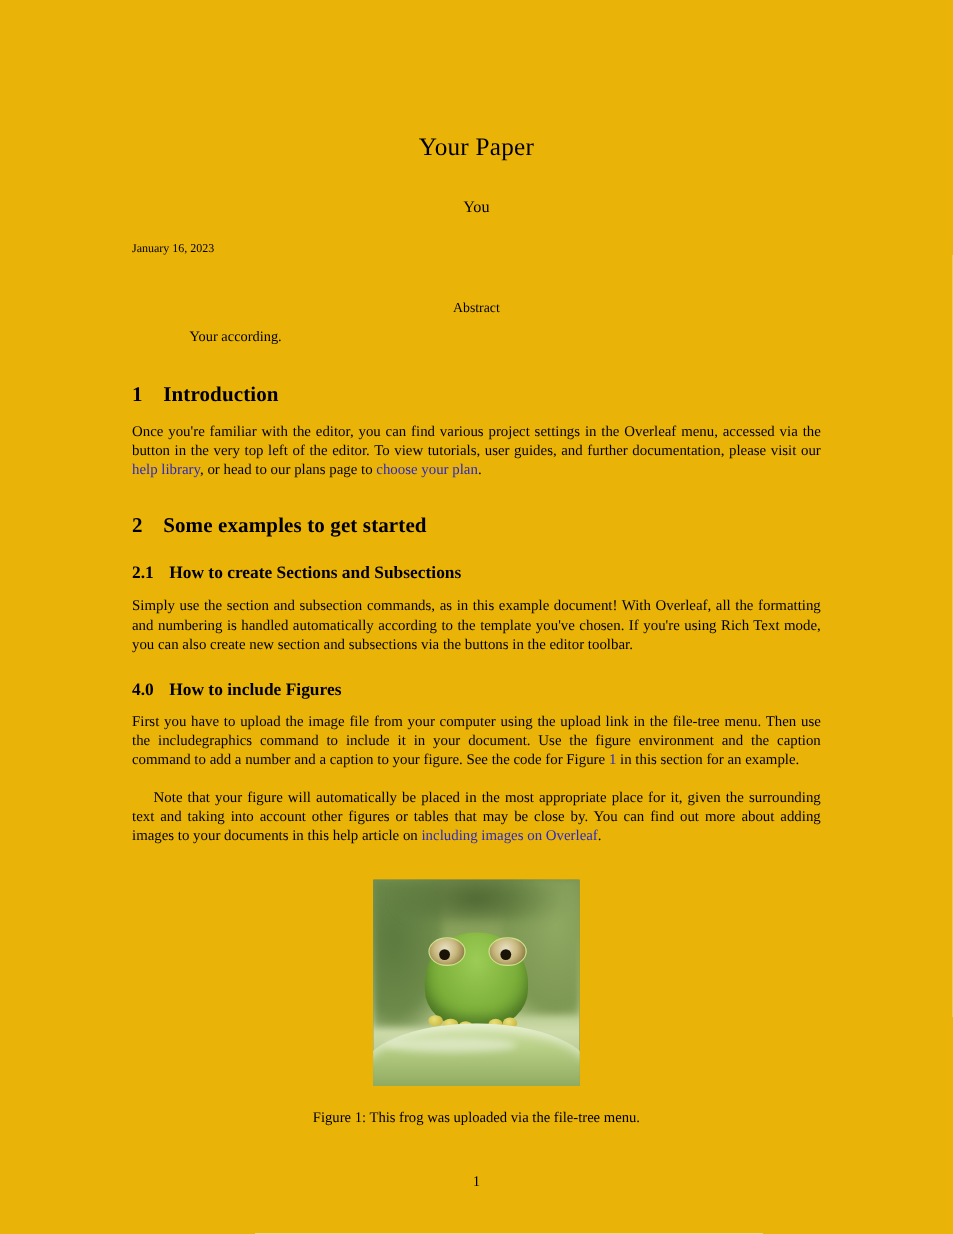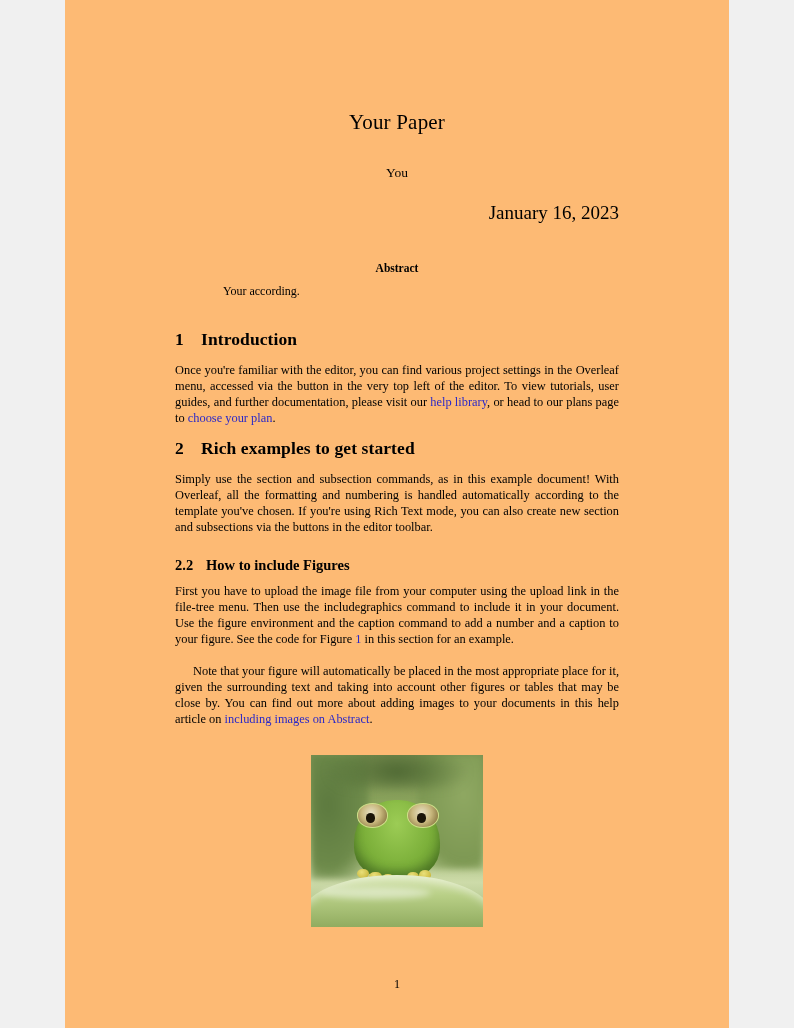--- a/index.html
+++ b/index.html
@@ -1,23 +1,23 @@
 <!DOCTYPE html>
 <html><head>
 <meta charset="utf-8">
 <style>
   html, body {
     margin: 0;
     padding: 0;
     background: #f0f0f0;
   }
   .page {
-    width: 664px;
+    width: 794px;
     height: 1028px;
-    background: #fdba74;
+    background: #eab308;
     margin: 0 auto;
     position: relative;
     box-sizing: border-box;
     font-family: "Liberation Serif", "DejaVu Serif", serif;
     color: #000000;
     overflow: hidden;
   }
   .content {
     position: absolute;
     left: 110px;
@@ -30,39 +30,39 @@
     letter-spacing: 0.2px;
     margin: 0 0 30px 0;
     font-weight: normal;
   }
   .doc-author {
     text-align: center;
     font-size: 13.5px;
     margin: 0 0 21px 0;
   }
   .doc-date {
-    text-align: right;
-    font-size: 19px;
+    text-align: left;
+    font-size: 10px;
     margin: 12px 0 38px 0;
   }
   .abstract-head {
     text-align: center;
     font-size: 11.5px;
-    font-weight: bold;
+    font-weight: normal;
     margin: 0 0 10px 0;
   }
   .abstract-body {
     font-size: 12px;
     margin: 0 48px 30px 48px;
     text-align: justify;
   }
   h1.sec {
     font-size: 17.5px;
     font-weight: bold;
-    margin: 11px 0 12px 0;
+    margin: 28px 0 12px 0;
     letter-spacing: 0.1px;
   }
   h1.sec .num { display: inline-block; min-width: 26px; }
   h2.subsec {
     font-size: 14.5px;
     font-weight: bold;
     margin: 22px 0 9px 0;
   }
   h2.subsec .num { display: inline-block; min-width: 31px; }
   p.body {
@@ -198,48 +198,52 @@
 
     <div class="abstract-head">Abstract</div>
     <div class="abstract-body">Your according.</div>
 
     <h1 class="sec">
       <span class="num">1</span><span>Introduction</span>
     </h1>
     <p class="body"><span>Once you're familiar with the editor, you can find various project settings in the Overleaf menu, accessed via the button in the very top left of the editor. To view tutorials, user guides, and further documentation, please visit our </span><a class="link" href="#">help library</a><span>, or head to our plans page to </span><a class="link" href="#">choose your plan</a><span>.</span></p>
 
     <h1 class="sec">
-      <span class="num">2</span><span>Rich examples to get started</span>
+      <span class="num">2</span><span>Some examples to get started</span>
     </h1>
 
+    <h2 class="subsec">
+      <span class="num">2.1</span><span>How to create Sections and Subsections</span>
+    </h2>
     <p class="body">Simply use the section and subsection commands, as in this example document! With Overleaf, all the formatting and numbering is handled automatically according to the template you've chosen. If you're using Rich Text mode, you can also create new section and subsections via the buttons in the editor toolbar.</p>
 
     <h2 class="subsec">
-      <span class="num">2.2</span><span>How to include Figures</span>
+      <span class="num">4.0</span><span>How to include Figures</span>
     </h2>
     <p class="body"><span>First you have to upload the image file from your computer using the upload link in the file-tree menu. Then use the includegraphics command to include it in your document. Use the figure environment and the caption command to add a number and a caption to your figure. See the code for Figure </span><a class="link" href="#">1</a><span> in this section for an example.</span></p>
-    <p class="body"><span>Note that your figure will automatically be placed in the most appropriate place for it, given the surrounding text and taking into account other figures or tables that may be close by. You can find out more about adding images to your documents in this help article on </span><a class="link" href="#">including images on Abstract</a><span>.</span></p>
+    <p class="body"><span>Note that your figure will automatically be placed in the most appropriate place for it, given the surrounding text and taking into account other figures or tables that may be close by. You can find out more about adding images to your documents in this help article on </span><a class="link" href="#">including images on Overleaf</a><span>.</span></p>
 
     <div class="figure">
       <div class="figure-img">
         <div class="frog-bg"></div>
         <div class="frog-blur-left"></div>
         <div class="frog-blur-right"></div>
         <div class="frog-dark-top"></div>
         <div class="frog-body"></div>
         <div class="frog-eye left"></div>
         <div class="frog-eye right"></div>
         <div class="frog-pupil left"></div>
         <div class="frog-pupil right"></div>
         <div class="frog-toe" style="left:27%; top:66%;"></div>
         <div class="frog-toe" style="left:34%; top:68%;"></div>
         <div class="frog-toe" style="left:41%; top:69%;"></div>
         <div class="frog-toe" style="left:56%; top:68%;"></div>
         <div class="frog-toe" style="left:63%; top:67%;"></div>
         <div class="frog-leaf"></div>
         <div class="frog-leaf-shine"></div>
       </div>
+      <div class="figure-caption">Figure 1: This frog was uploaded via the file-tree menu.</div>
     </div>
 
   </div>
 
   <div class="page-number">1</div>
 </div>
 
 </body></html>

